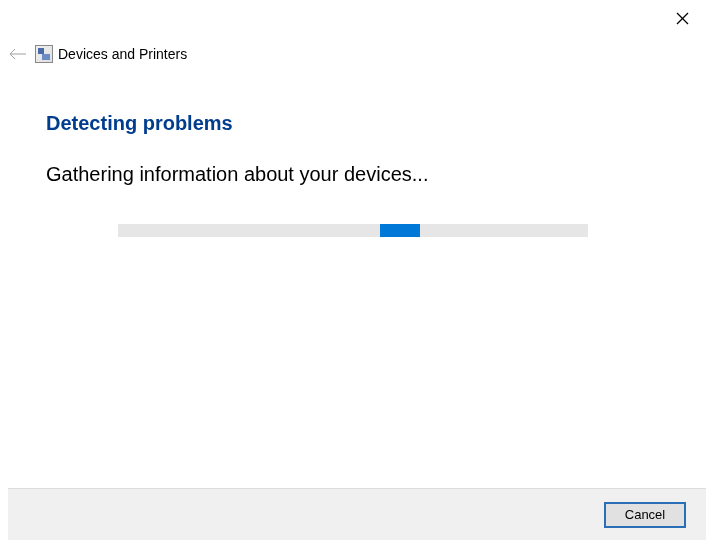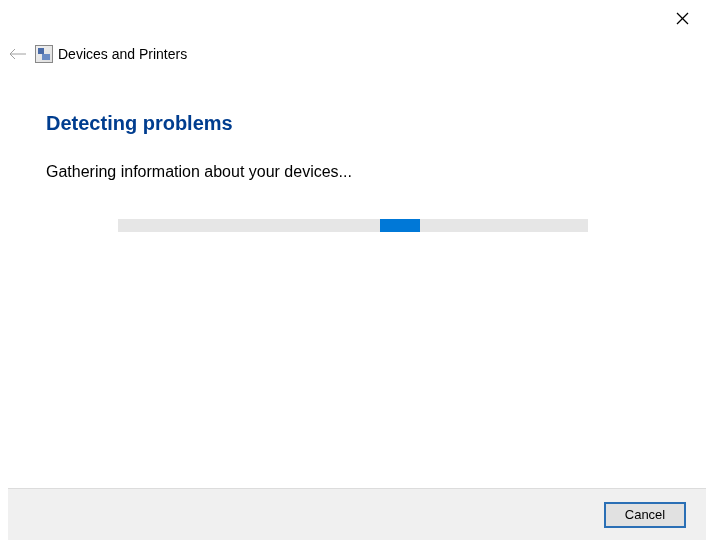--- a/index.html
+++ b/index.html
@@ -77,21 +77,21 @@
     .content {
       padding: 48px 46px 0 46px;
     }
     .heading {
       font-size: 20px;
       font-weight: 700;
       color: #003d8f;
       margin-bottom: 28px;
     }
     .status-text {
-      font-size: 16px;
+      font-size: 20px;
       color: #000;
       margin-bottom: 38px;
     }
     .progress-container {
       margin: 0 auto;
       width: 470px;
       height: 13px;
       background: #e6e6e6;
       position: relative;
     }

